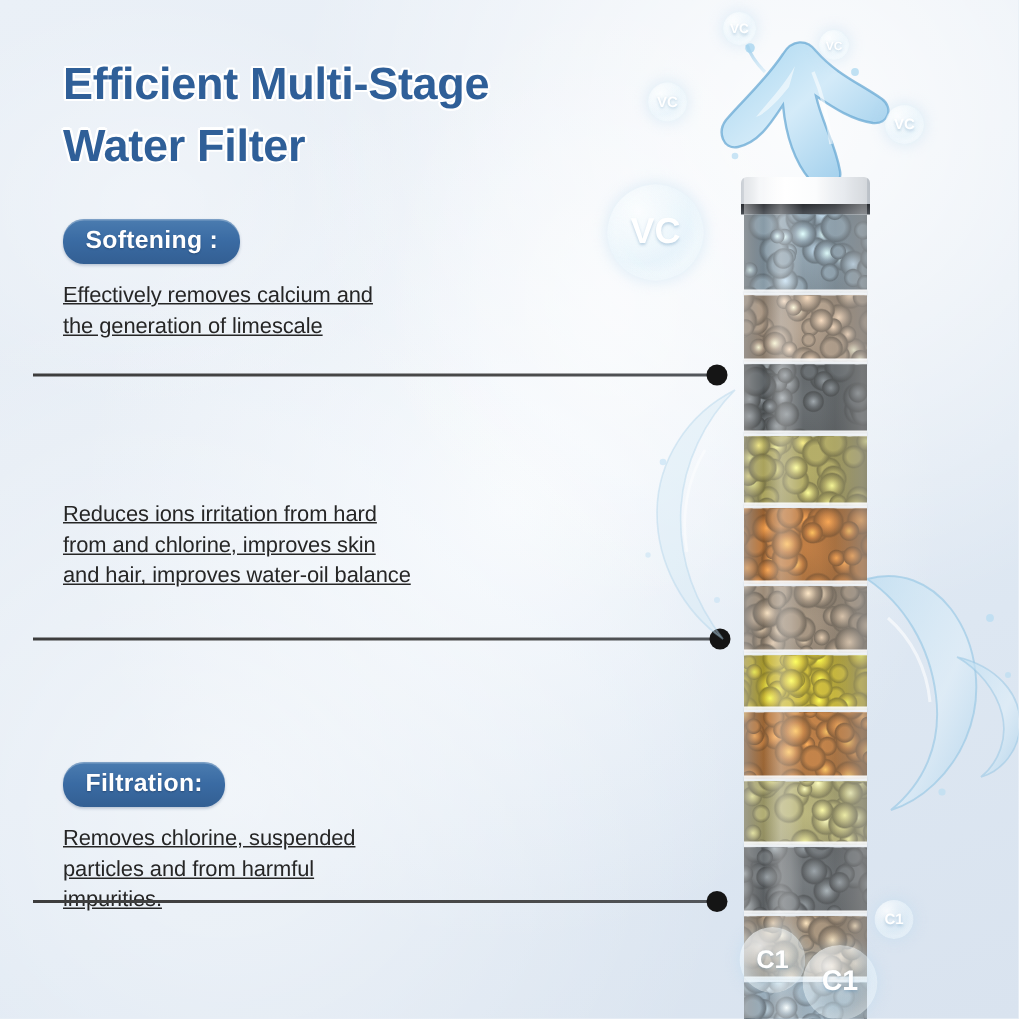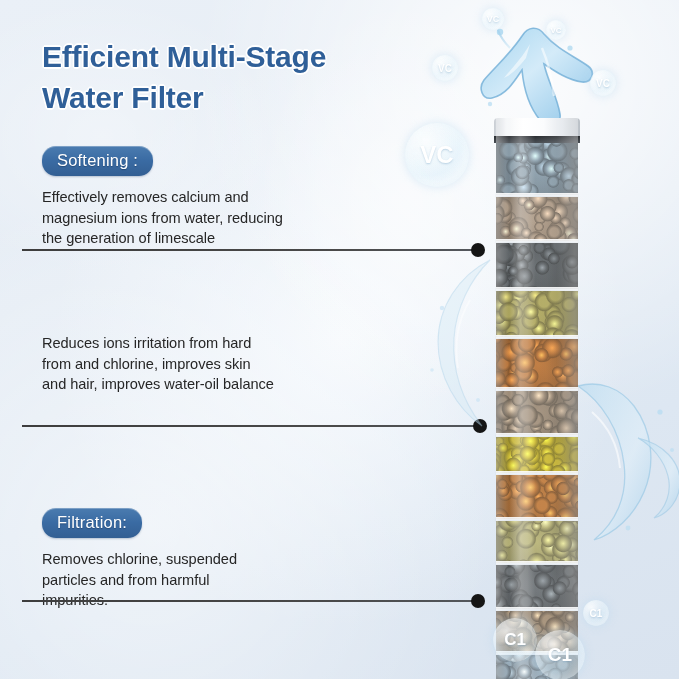--- a/index.html
+++ b/index.html
@@ -41,34 +41,34 @@
   #title .tline { display:block; white-space:nowrap; }
 
   
   .feature { position:absolute; left:42px; width:330px; }
   .badge {
     display:inline-block;
     padding:5px 15px 6px 15px;
     border-radius:14px;
     background:linear-gradient(180deg, #4b7cb0 0%, #3a6ba3 48%, #335f93 100%);
     color:#ffffff;
-    font-size:16.5px; font-weight:normal;
+    font-size:16.5px; font-weight:bold;
     letter-spacing:.2px;
     text-shadow:0 1px 1px rgba(20,45,80,.45);
     box-shadow:0 1px 2px rgba(40,70,110,.28), inset 0 1px 0 rgba(255,255,255,.28);
     white-space:nowrap;
   }
   .desc {
     margin-top:11px;
     font-size:14.6px;
     line-height:1.42;
     color:#262626;
     letter-spacing:-.05px;
   }
-  .desc span { display:block; white-space:nowrap; }
+  .desc span { display:block; white-space:nowrap;text-decoration:underline; }
 
   
   .connector { position:absolute; left:22px; height:14px; }
   .connector .line {
     position:absolute; left:0; top:6px; height:1.6px;
     background:linear-gradient(90deg, #3d3d3d 0%, #4a4a4a 70%, #53575c 100%);
   }
   .connector .dot {
     position:absolute; top:0; width:14px; height:14px;
     border-radius:50%; background:#151515;
@@ -132,21 +132,20 @@
 
 <div id="title">
   <span class="tline">Efficient Multi-Stage</span>
   <span class="tline">Water Filter</span>
 </div>
 
 <div class="feature" style="top:146px;">
   <div class="badge">Softening :</div>
   <div class="desc">
     <span>Effectively removes calcium and</span>
-    <span>magnesium ions from water, reducing</span>
     <span>the generation of limescale</span>
   </div>
 </div>
 
 <div class="feature" style="top:322px;">
   <div class="desc">
     <span>Reduces ions irritation from hard</span>
     <span>from and chlorine, improves skin</span>
     <span>and hair, improves water-oil balance</span>
   </div>

